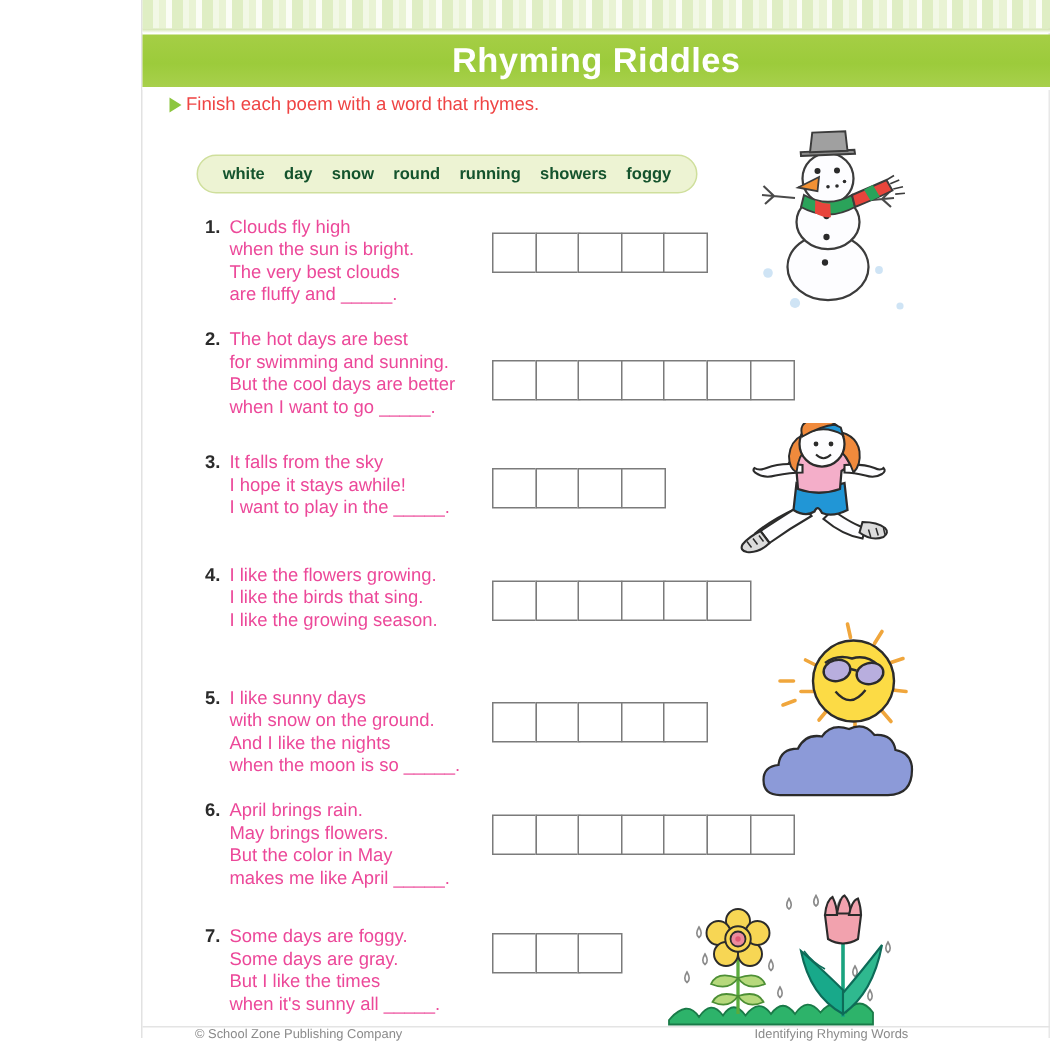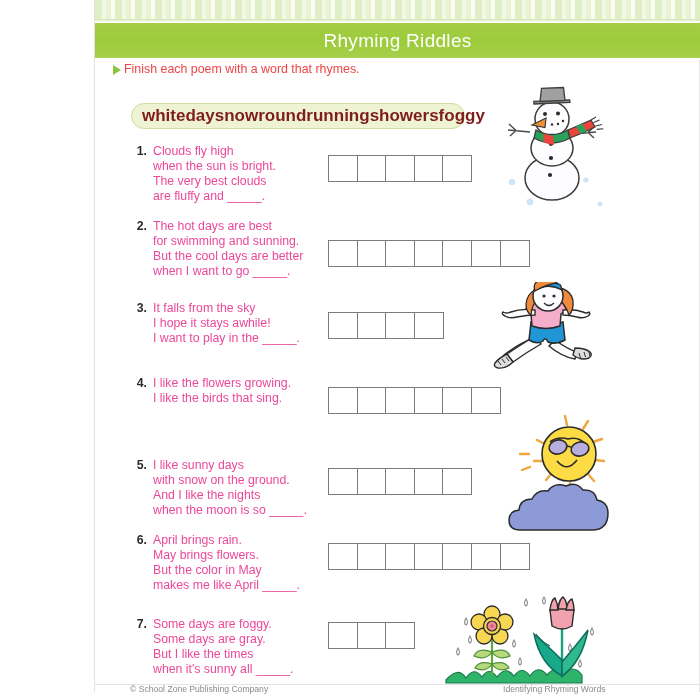--- a/index.html
+++ b/index.html
@@ -42,21 +42,21 @@
     position:absolute;left:95px;top:19px;width:605px;height:3px;
     background:linear-gradient(180deg,#cfe2a8 0%, #ffffff 100%);
   }
   
   .title-bar{
     position:absolute;left:95px;top:23px;width:605px;height:35px;
     background:linear-gradient(180deg,#a5ce45 0%, #9ccb3b 55%, #a8d04c 100%);
     display:flex;align-items:center;justify-content:center;
   }
   .title-bar .title{
-    color:#ffffff;font-size:19px;font-weight:normal;letter-spacing:.3px;
+    color:#ffffff;font-size:23px;font-weight:bold;letter-spacing:.3px;
   }
   .title-bar-under{
     position:absolute;left:95px;top:58px;width:605px;height:2px;
     background:#ffffff;
   }
   
   .instructions{
     position:absolute;left:124px;top:62px;width:400px;
   }
   .arrow-bullet{
@@ -70,21 +70,21 @@
     color:#ef4444;font-size:12.4px;line-height:15.5px;white-space:nowrap;
   }
   
   .word-bank{
     position:absolute;left:131px;top:103px;width:334px;height:26px;
     background:#edf3d3;border:1.5px solid #cfdf9c;border-radius:13px;
     display:flex;align-items:center;justify-content:space-around;
     padding:0 10px;box-sizing:border-box;
   }
   .word-bank .w{
-    color:#7f1d1d;font-size:17px;font-weight:bold;
+    color:#14532d;font-size:11px;font-weight:bold;
   }
   
   .poem{position:absolute;}
   .poem .num{
     position:absolute;left:0;top:0;width:16px;text-align:right;
     font-size:12.3px;font-weight:bold;color:#2b2b2b;
   }
   .poem .lines{
     position:absolute;left:22px;top:0;
   }
@@ -342,20 +342,21 @@
         <div class="cell"></div>
         <div class="cell"></div>
         <div class="cell"></div>
         <div class="cell"></div>
       </div>
       <div class="poem" style="left: 131px; top: 376px;">
         <div class="num">4.</div>
         <div class="lines">
           <div class="ln">I like the flowers growing.</div>
           <div class="ln">I like the birds that sing.</div>
+          <div class="ln">I like the growing season.</div>
         </div>
       </div>
       <div class="boxrow" style="left: 328px; top: 387px;">
         <div class="cell"></div>
         <div class="cell"></div>
         <div class="cell"></div>
         <div class="cell"></div>
         <div class="cell"></div>
         <div class="cell"></div>
       </div>

